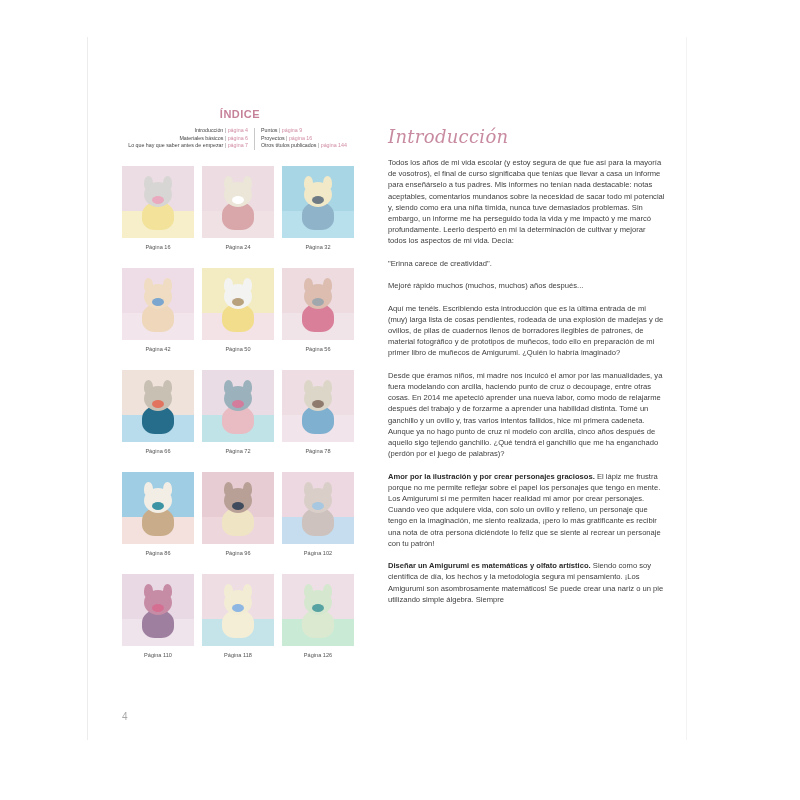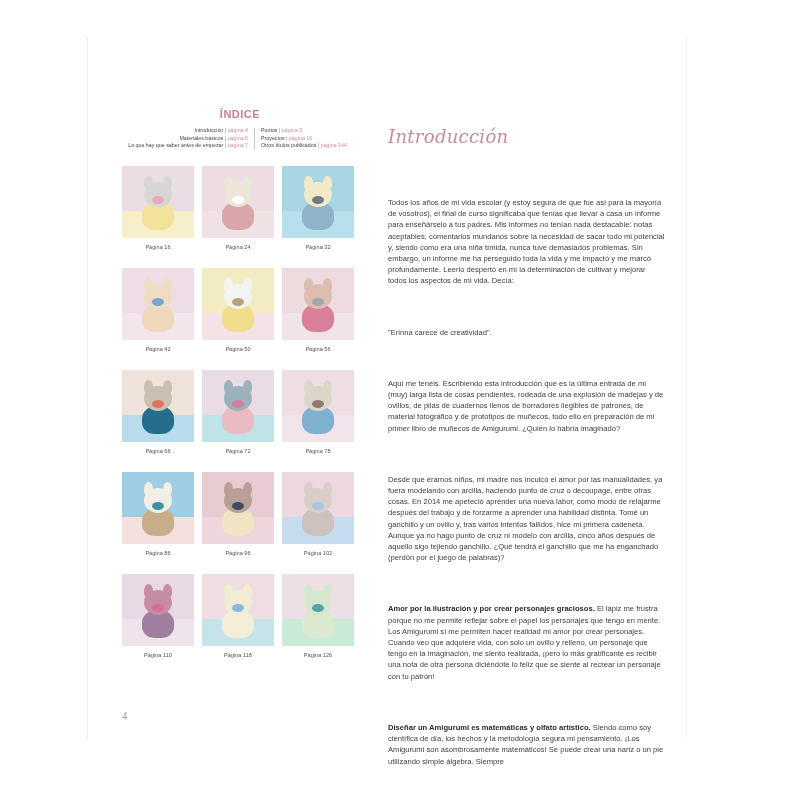--- a/index.html
+++ b/index.html
@@ -43,21 +43,21 @@
     
     .intro-title {
       position: absolute; left: 388px; top: 126px;
       font-family: "DejaVu Serif", serif; font-style: italic; font-size: 18px;
       color: #c88aa0; letter-spacing: 0.3px;
     }
     .intro-body {
       position: absolute; left: 388px; top: 157px; width: 278px;
       font-size: 7.6px; line-height: 11.2px; color: #3e3e3e;
     }
-    .intro-body p { margin-bottom: 11.2px; margin-top: 40px; }
+    .intro-body p { margin-bottom: 11.2px; }
     .intro-body p b { font-weight: bold; color: #2c2c2c; }
 
     .page-number {
       position: absolute; left: 122px; top: 711px; font-size: 10px; color: #a8a8a8;
     }
   </style>
 </head>
 <body>
 
 <div class="page"></div>
@@ -229,19 +229,20 @@
       <div class="toy-accent" style="left: 30px; top: 30px; width: 12px; height: 8px; background: rgb(87, 162, 162);"></div>
     </div>
     <div class="thumb-label" style="left: 282px; top: 652px;">Página 126</div>
   </div>
 
 <div class="intro-title">Introducción</div>
 
 <div class="intro-body">
   <p><b></b><span>Todos los años de mi vida escolar (y estoy segura de que fue así para la mayoría de vosotros), el final de curso significaba que tenías que llevar a casa un informe para enseñárselo a tus padres. Mis informes no tenían nada destacable: notas aceptables, comentarios mundanos sobre la necesidad de sacar todo mi potencial y, siendo como era una niña tímida, nunca tuve demasiados problemas. Sin embargo, un informe me ha perseguido toda la vida y me impactó y me marcó profundamente. Leerlo despertó en mí la determinación de cultivar y mejorar todos los aspectos de mi vida. Decía:</span></p>
   <p><b></b><span>"Erinna carece de creatividad".</span></p>
+  <p><b></b><span>Mejoré rápido muchos (muchos, muchos) años después...</span></p>
   <p><b></b><span>Aquí me tenéis. Escribiendo esta introducción que es la última entrada de mi (muy) larga lista de cosas pendientes, rodeada de una explosión de madejas y de ovillos, de pilas de cuadernos llenos de borradores ilegibles de patrones, de material fotográfico y de prototipos de muñecos, todo ello en preparación de mi primer libro de muñecos de Amigurumi. ¿Quién lo habría imaginado?</span></p>
   <p><b></b><span>Desde que éramos niños, mi madre nos inculcó el amor por las manualidades, ya fuera modelando con arcilla, haciendo punto de cruz o decoupage, entre otras cosas. En 2014 me apeteció aprender una nueva labor, como modo de relajarme después del trabajo y de forzarme a aprender una habilidad distinta. Tomé un ganchillo y un ovillo y, tras varios intentos fallidos, hice mi primera cadeneta. Aunque ya no hago punto de cruz ni modelo con arcilla, cinco años después de aquello sigo tejiendo ganchillo. ¿Qué tendrá el ganchillo que me ha enganchado (perdón por el juego de palabras)?</span></p>
   <p><b>Amor por la ilustración y por crear personajes graciosos.</b><span> El lápiz me frustra porque no me permite reflejar sobre el papel los personajes que tengo en mente. Los Amigurumi sí me permiten hacer realidad mi amor por crear personajes. Cuando veo que adquiere vida, con solo un ovillo y relleno, un personaje que tengo en la imaginación, me siento realizada, ¡pero lo más gratificante es recibir una nota de otra persona diciéndote lo feliz que se siente al recrear un personaje con tu patrón!</span></p>
   <p><b>Diseñar un Amigurumi es matemáticas y olfato artístico.</b><span> Siendo como soy científica de día, los hechos y la metodología segura mi pensamiento. ¡Los Amigurumi son asombrosamente matemáticos! Se puede crear una nariz o un pie utilizando simple álgebra. Siempre</span></p>
 </div>
 
 <div class="page-number">4</div>
 
 </body></html>

